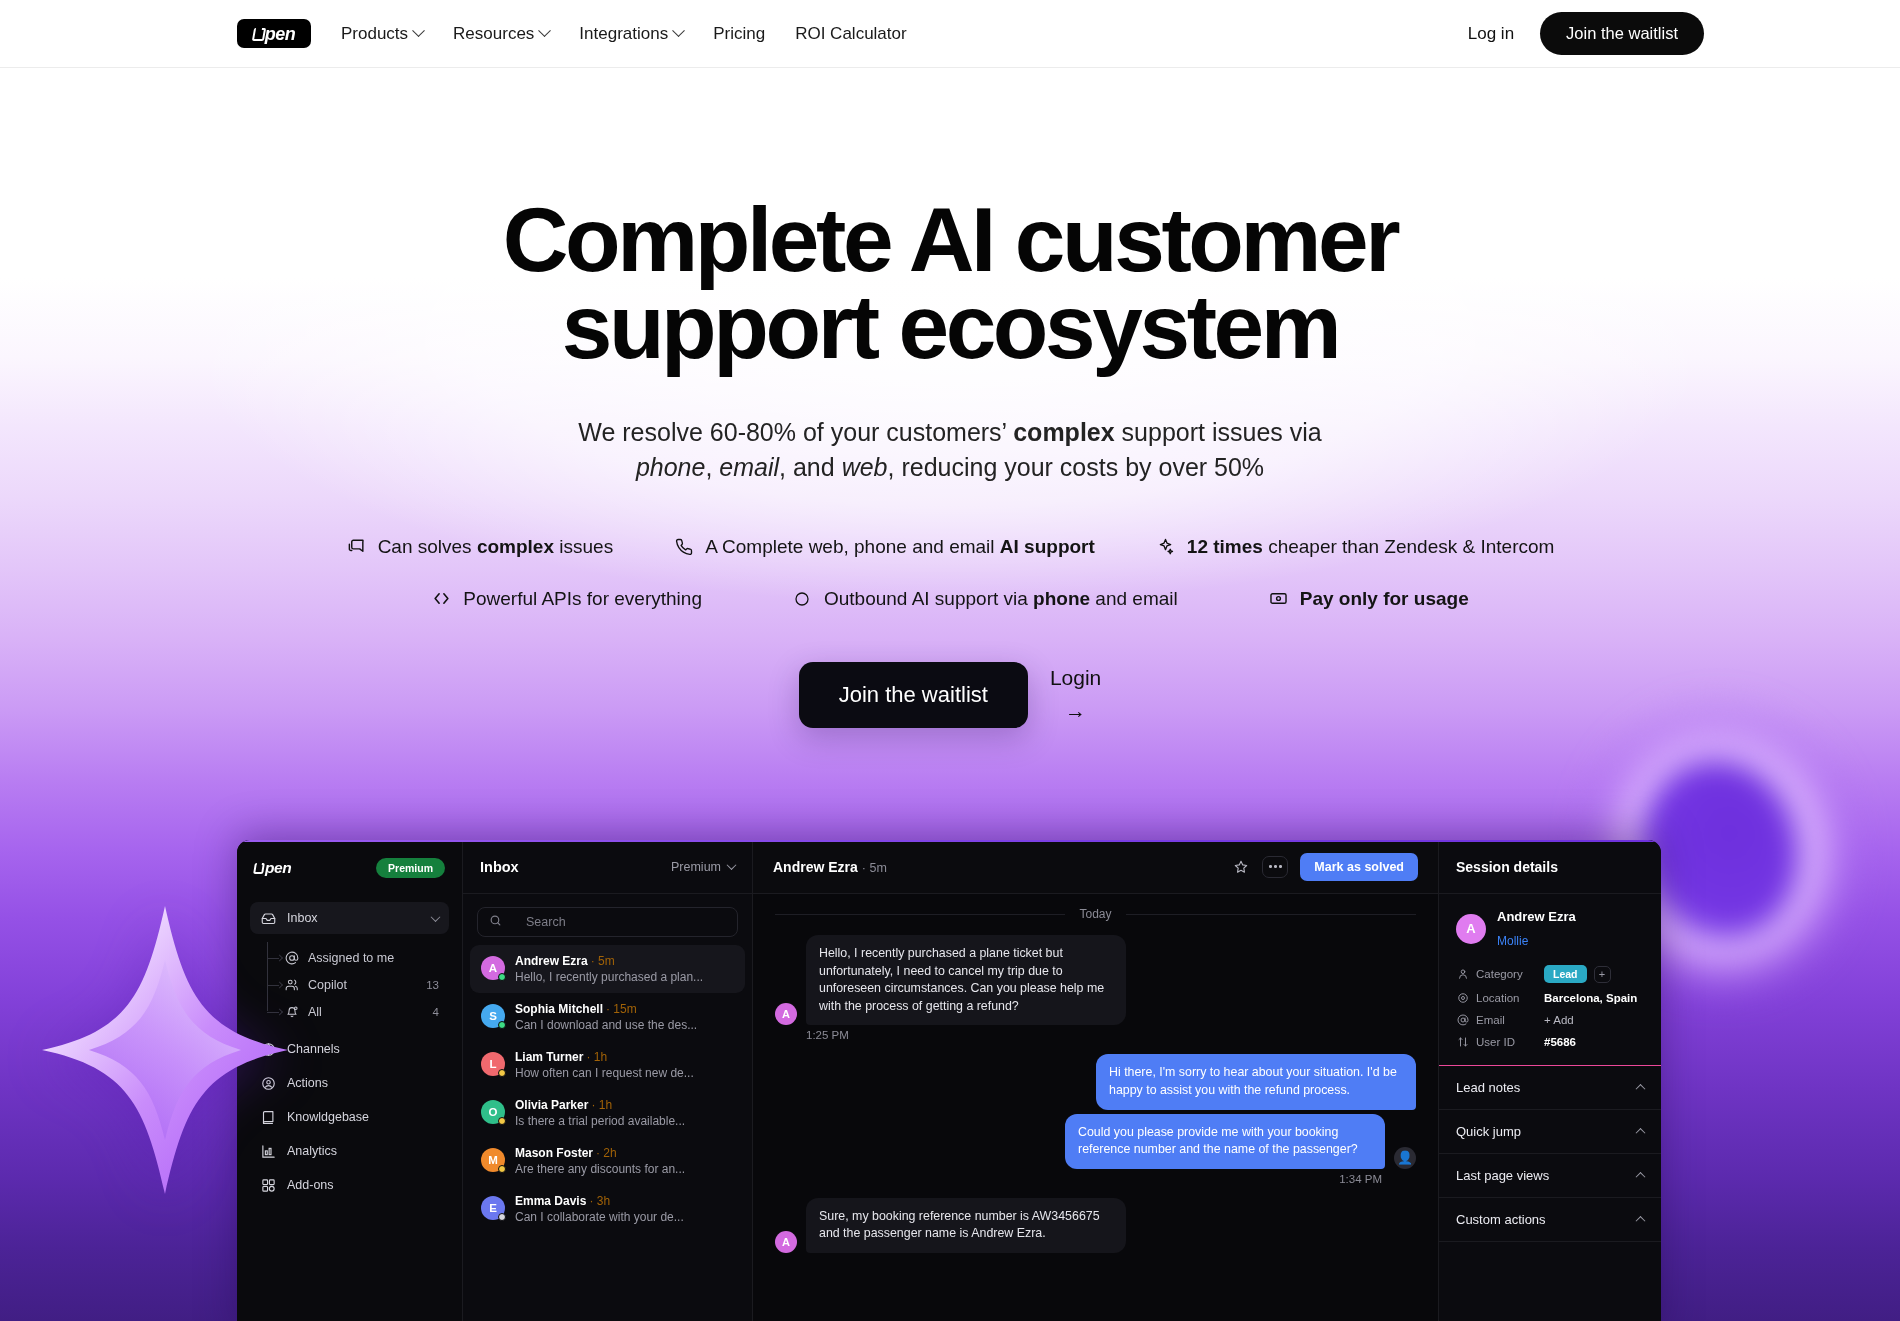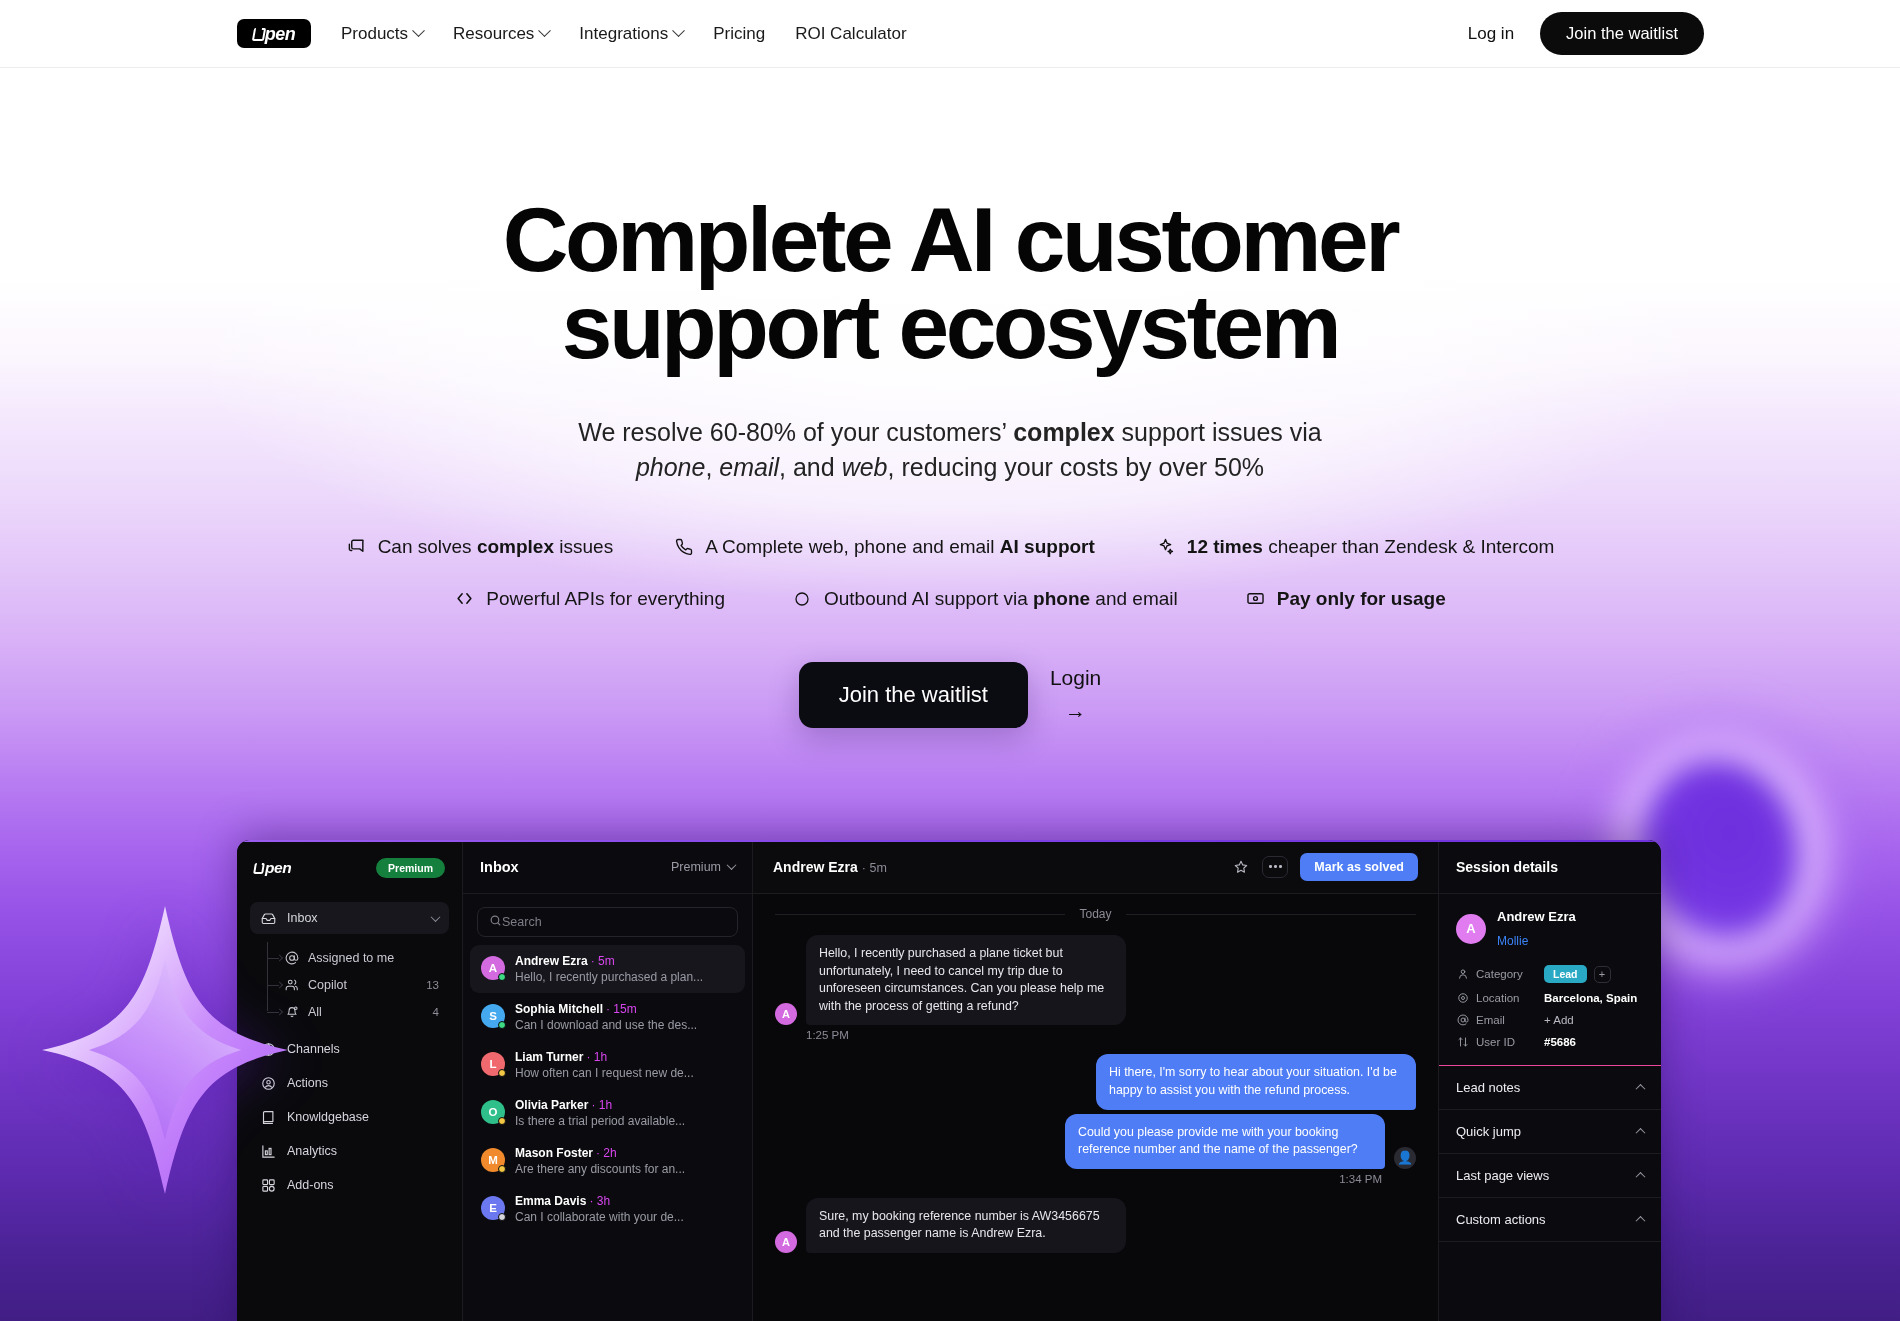--- a/index.html
+++ b/index.html
@@ -229,21 +229,21 @@
   .subhead i { font-style: italic; }
 
   
   .feat-rows { margin-top: 50px; }
   .feat-row {
     display: flex;
     justify-content: center;
     align-items: center;
     gap: 60px;
   }
-  .feat-row.row2 { margin-top: 30px; gap: 67px; }
+  .feat-row.row2 { margin-top: 30px; gap: 90px; }
   .feat {
     display: flex;
     align-items: center;
     gap: 11px;
     font-size: 19px;
     color: #141414;
     white-space: nowrap;
   }
   .feat b { font-weight: 700; }
   .feat .ic {
@@ -439,21 +439,21 @@
     border-bottom: 1.4px solid #9a9aa5;
     transform: rotate(45deg) translate(-1px,-1px);
   }
   .search {
     margin: 13px 14px 8px 14px;
     height: 30px;
     border: 1px solid #24242c;
     border-radius: 8px;
     display: flex;
     align-items: center;
-    gap: 0;
+    gap: 24px;
     padding: 0 11px;
     cursor: text;
   }
   .search-ph { font-size: 12.5px; color: #7d7d88; }
   .conv {
     display: flex;
     gap: 10px;
     padding: 9px 11px;
     margin: 0 7px;
     border-radius: 9px;
@@ -471,21 +471,21 @@
   }
   .av .dot {
     position: absolute;
     right: -1px; bottom: -1px;
     width: 8px; height: 8px;
     border-radius: 50%;
     border: 1.6px solid #0b0b0f;
   }
   .conv-body { min-width: 0; }
   .conv-top { font-size: 12px; color: #fff; font-weight: 700; white-space: nowrap; }
-  .conv-top .time { color: #d946ef; font-weight: 400; margin-left: 3px; }
+  .conv-top .time { color: #a16207; font-weight: 400; margin-left: 3px; }
   .conv-prev {
     font-size: 12px; color: #9a9aa5;
     white-space: nowrap; overflow: hidden; text-overflow: ellipsis;
     max-width: 205px; margin-top: 2px;
   }
 
   
   .chat {
     flex: 1;
     min-width: 0;

